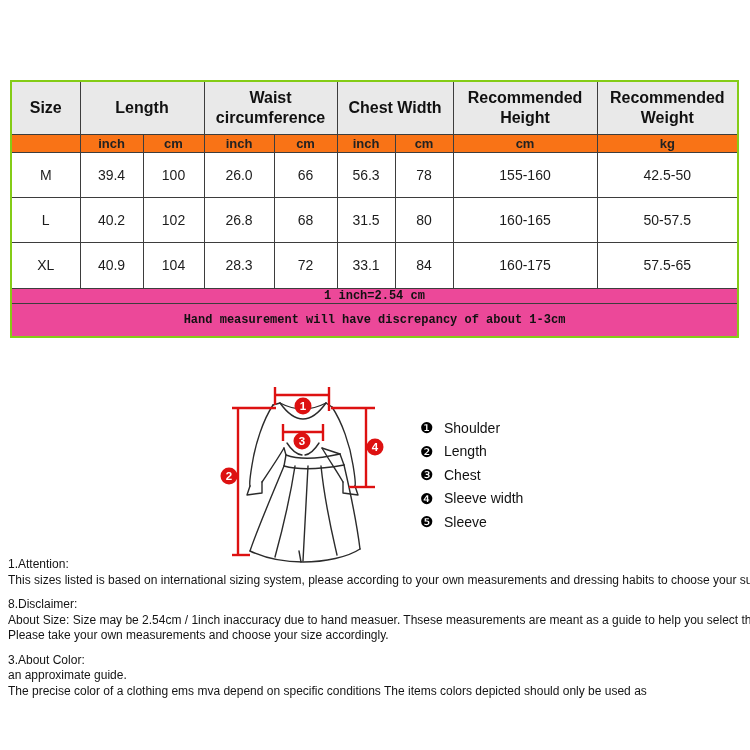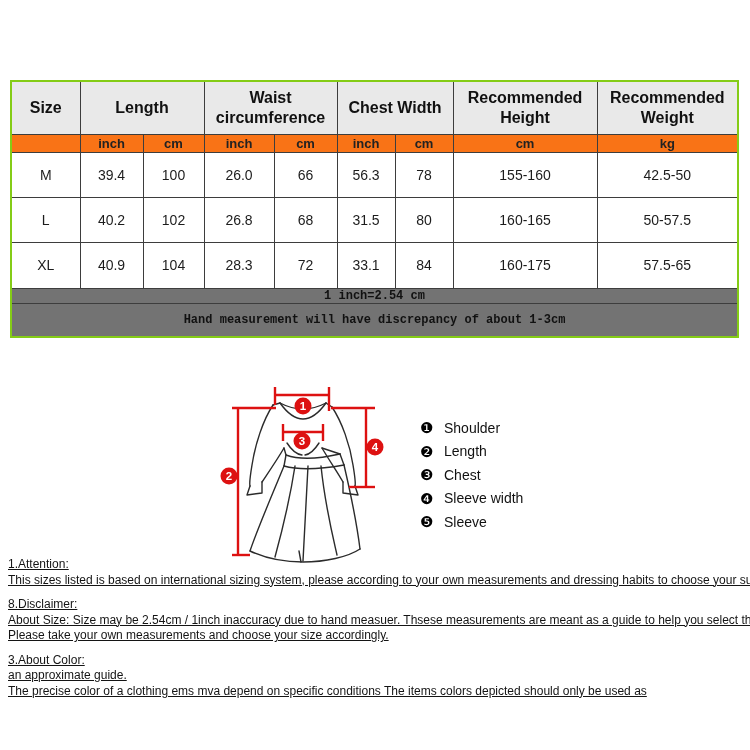--- a/index.html
+++ b/index.html
@@ -13,34 +13,34 @@
     border:2px solid #84cc16;}
   table.size-table th,table.size-table td{
     border:1px solid #3d3d3d;text-align:center;vertical-align:middle;
     padding:0 2px;overflow:hidden;
   }
   tr.hdr th{background:#e9e9e9;font-size:16px;font-weight:bold;line-height:1.25;color:#111;}
   tr.units th{background:#f97316;font-size:13px;font-weight:bold;color:#222;}
   tr.datarow td{font-size:14px;background:#ffffff;color:#1c1c1c;}
   tr.noterow td{
     font-family:"Liberation Mono","DejaVu Sans Mono",monospace;
-    font-weight:bold;font-size:12px;background:#737373;color:#111;
+    font-weight:bold;font-size:12px;background:#ec4899;color:#111;
   }
   
   .diagram{position:absolute;left:205px;top:365px;width:200px;height:205px;}
   .legend{position:absolute;left:420px;top:416px;width:180px;}
   .legend-item{display:flex;align-items:center;height:23.5px;}
   .legend-bullet{font-size:15px;color:#000;width:24px;line-height:1;}
   .legend-label{font-size:14px;color:#111;}
   
   .notes{position:absolute;left:8px;top:557px;width:742px;font-size:12px;
     line-height:15.5px;color:#141414;}
   .notes .ttl{margin-top:9px;}
   .notes .ttl:first-child{margin-top:0;}
-  .notes .ln{white-space:nowrap;text-decoration:underline;}
+  .notes .ln{white-space:nowrap;}
 </style>
 </head>
 <body>
 
 <div class="tbl-wrap">
   <table class="size-table">
     <colgroup>
       <col style="width:69px">
         <col style="width:63px">
         <col style="width:61px">

